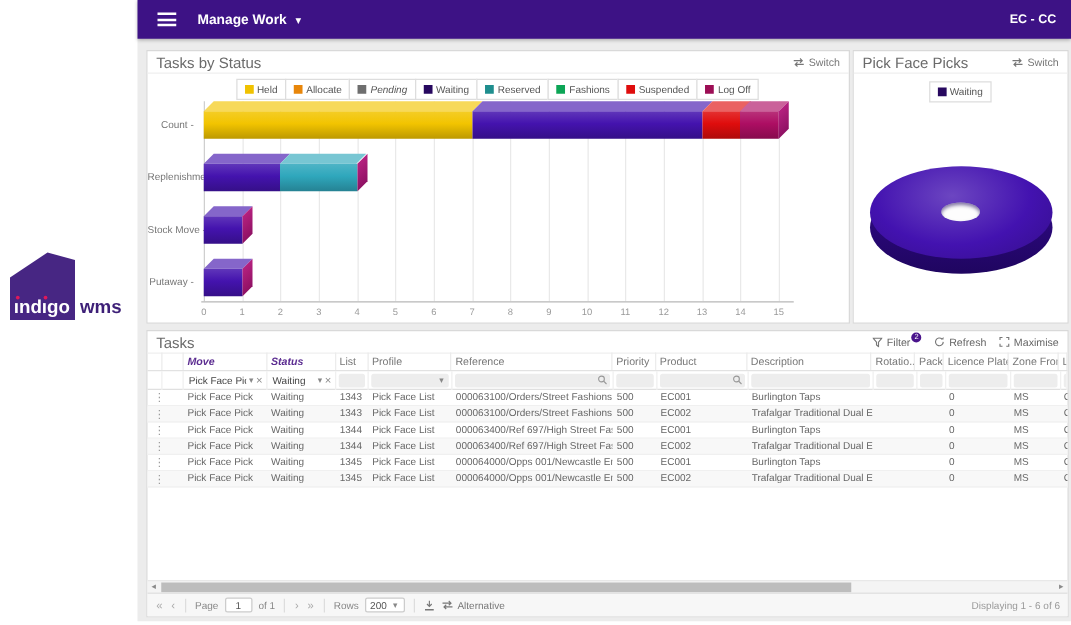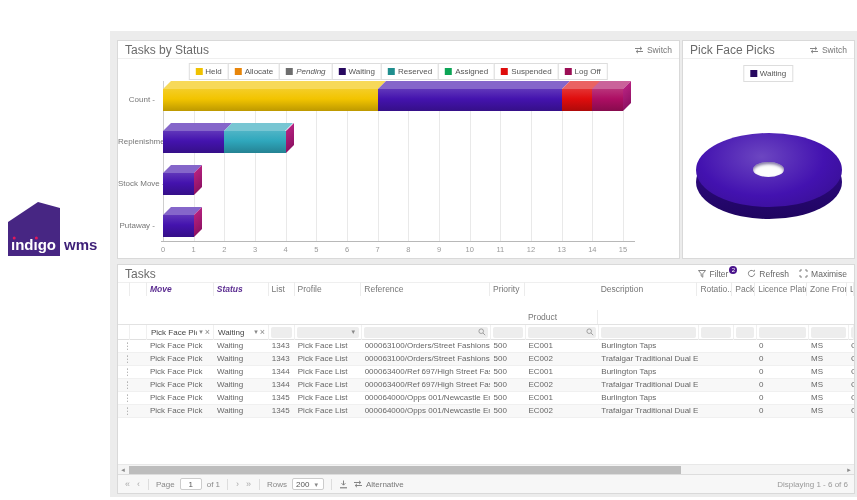--- a/index.html
+++ b/index.html
@@ -113,20 +113,30 @@
 <div class="app">
 
   <svg class="logo" width="98" height="62" viewBox="0 0 98 62">
     <polygon points="0,24 30,4 52,10 52,58 0,58" fill="#472683"></polygon>
     <text id="logo-primary" x="3" y="52" font-size="15" font-weight="bold" fill="#ffffff" font-family="Liberation Sans, sans-serif">ındıgo</text>
     <circle cx="6.2" cy="40" r="1.5" fill="#e0185a"></circle>
     <circle cx="28.4" cy="40" r="1.5" fill="#e0185a"></circle>
     <text x="56" y="52" font-size="15" font-weight="bold" fill="#3d1f77" font-family="Liberation Sans, sans-serif">wms</text>
   </svg>
 
+  <header class="topbar">
+    <span class="hamburger">
+        <i></i>
+        <i></i>
+        <i></i>
+      </span>
+    <span class="tb-title">Manage Work</span>
+    <span class="tb-caret">▾</span>
+    <span class="tb-site">EC - CC</span>
+  </header>
 
   <main class="content">
 
     <section class="panel panel-chart">
       <div class="panel-head">
         <span class="panel-title">Tasks by Status</span>
         <button class="switch-btn">
           <svg class="ico" width="10" height="8" viewBox="0 0 10 8">
               <path d="M1 2.5h6.5M6 0.8l1.8 1.7L6 4.2 M9 5.5H2.5 M4 3.8L2.2 5.5 4 7.2" stroke="#777" stroke-width="0.9" fill="none"></path>
             </svg>
@@ -149,21 +159,21 @@
           <div class="legend-item">
             <div class="swatch" style="background: rgb(39, 8, 95);"></div>
             <div style="display: inline;">Waiting</div>
           </div>
           <div class="legend-item">
             <div class="swatch" style="background: rgb(31, 142, 142);"></div>
             <div style="display: inline;">Reserved</div>
           </div>
           <div class="legend-item">
             <div class="swatch" style="background: rgb(12, 165, 86);"></div>
-            <div style="display: inline;">Assigned</div>
+            <div style="display: inline;">Fashions</div>
           </div>
           <div class="legend-item">
             <div class="swatch" style="background: rgb(223, 13, 13);"></div>
             <div style="display: inline;">Suspended</div>
           </div>
           <div class="legend-item">
             <div class="swatch" style="background: rgb(156, 14, 85);"></div>
             <div style="display: inline;">Log Off</div>
           </div>
         </div>
@@ -305,21 +315,21 @@
       <div class="grid">
         <div class="ghead" id="grid-head">
             <div class="gh" style="width: 12px;"></div>
             <div class="gh" style="width: 17px;"></div>
             <div class="gh gh-filtered" style="width: 67px;">Move</div>
             <div class="gh gh-filtered" style="width: 55px;">Status</div>
             <div class="gh" style="width: 26px;">List</div>
             <div class="gh" style="width: 67px;">Profile</div>
             <div class="gh" style="width: 129px;">Reference</div>
             <div class="gh" style="width: 35px;">Priority</div>
-            <div class="gh" style="width: 73px; margin-top: 28px;">Product</div>
+            <div class="gh" style="width: 73px;">Product</div>
             <div class="gh" style="width: 100px;">Description</div>
             <div class="gh" style="width: 35px;">Rotatio...</div>
             <div class="gh" style="width: 23px;">Pack</div>
             <div class="gh" style="width: 52px;">Licence Plate</div>
             <div class="gh" style="width: 40px;">Zone From</div>
             <div class="gh" style="width: 5px;">L</div>
           </div>
         <div class="gfilter" id="grid-filter">
             <div class="gf" style="width: 12px;"></div>
             <div class="gf" style="width: 17px;"></div>

